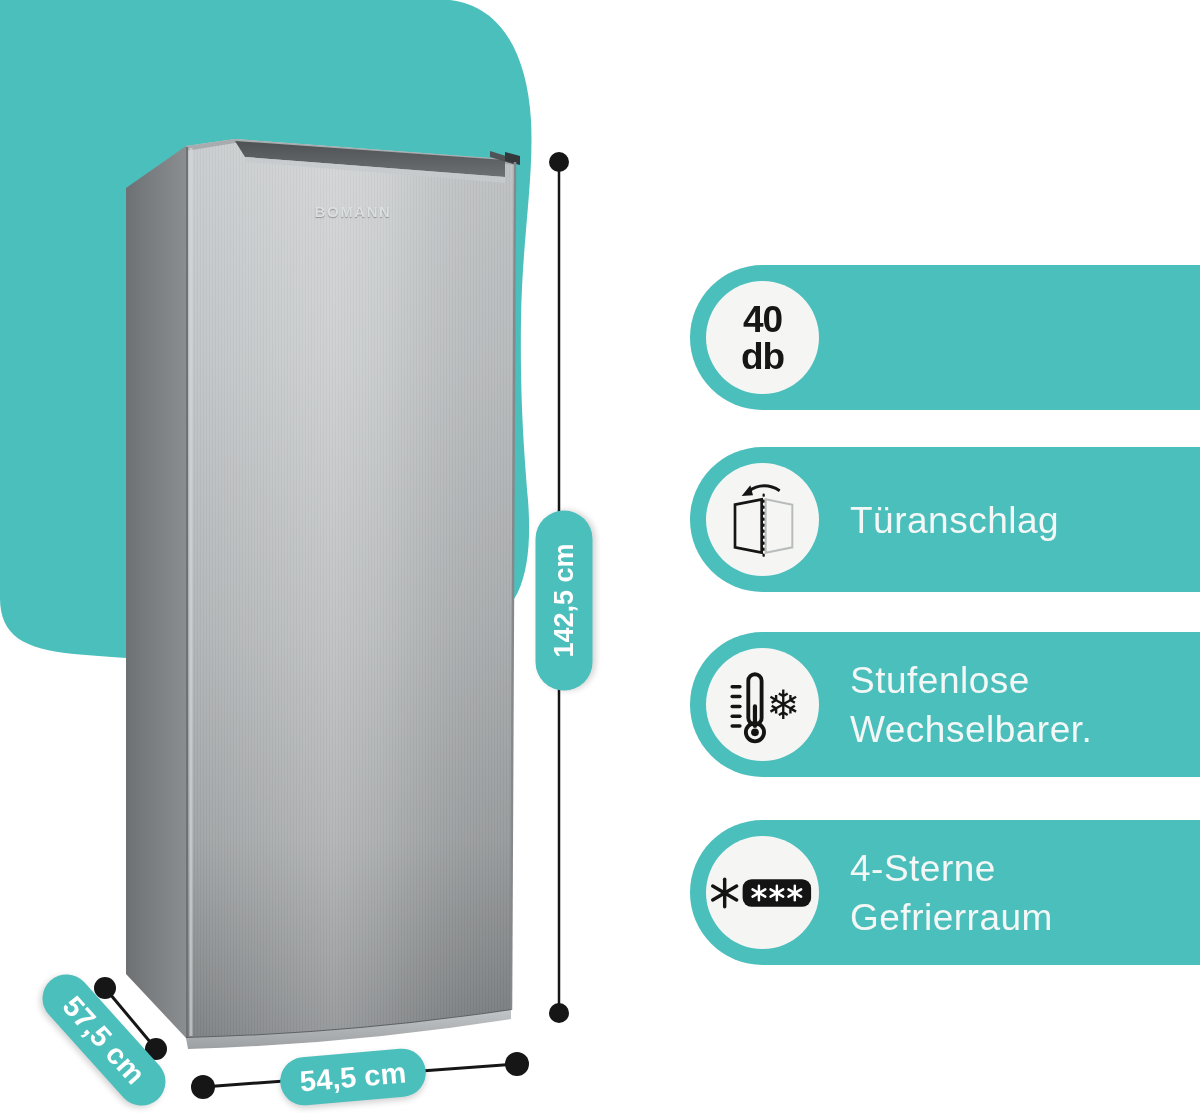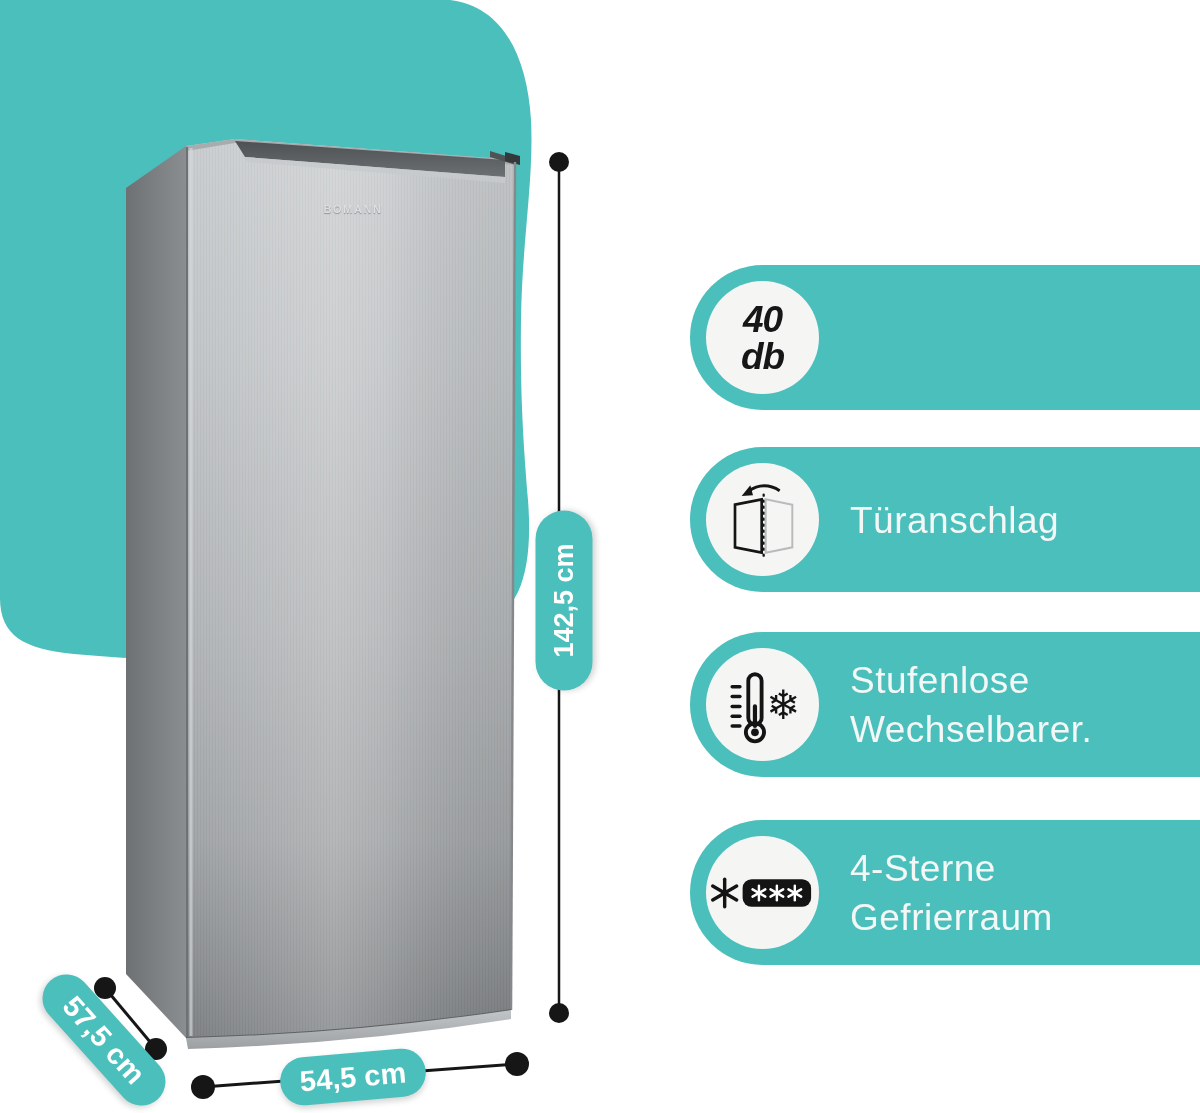--- a/index.html
+++ b/index.html
@@ -9,21 +9,21 @@
     background:#ffffff;
     overflow:hidden;
     font-family:"Liberation Sans", sans-serif;
   }
   #scene { position:absolute; left:0; top:0; width:1200px; height:1113px; }
 
   
   #brand-logo {
     position:absolute; left:313px; top:203px; width:80px;
     text-align:center;
-    font-size:11px; font-weight:bold; letter-spacing:1.6px;
+    font-size:15px; font-weight:bold; letter-spacing:1.6px;
     color:#dcdfe1;
     text-shadow:0 1px 1px rgba(70,70,70,0.45);
     z-index:3;
   }
 
   
   .pill {
     position:absolute;
     background:#4bbfbc;
     border-radius:999px;
@@ -44,21 +44,21 @@
     z-index:4;
   }
   #badge-1 { top:265px; }
   #badge-2 { top:447px; }
   #badge-3 { top:632px; }
   #badge-4 { top:820px; }
   .badge-circle {
     position:absolute; left:16px; top:16px;
     width:113px; height:113px; border-radius:50%;
     background:#f5f6f4;
-    display:flex; flex-direction:column; align-items:center; justify-content:center;font-style:italic;
+    display:flex; flex-direction:column; align-items:center; justify-content:center;
   }
   .badge-text {
     position:absolute; left:160px; top:50%;
     transform:translateY(-50%);
     color:#f3f7f6; font-size:37px; line-height:49px; letter-spacing:0.5px;
     white-space:nowrap;
   }
   .db-line {
     font-size:37px; font-weight:bold; color:#161616;
     line-height:37px; letter-spacing:-1px; text-align:center;

